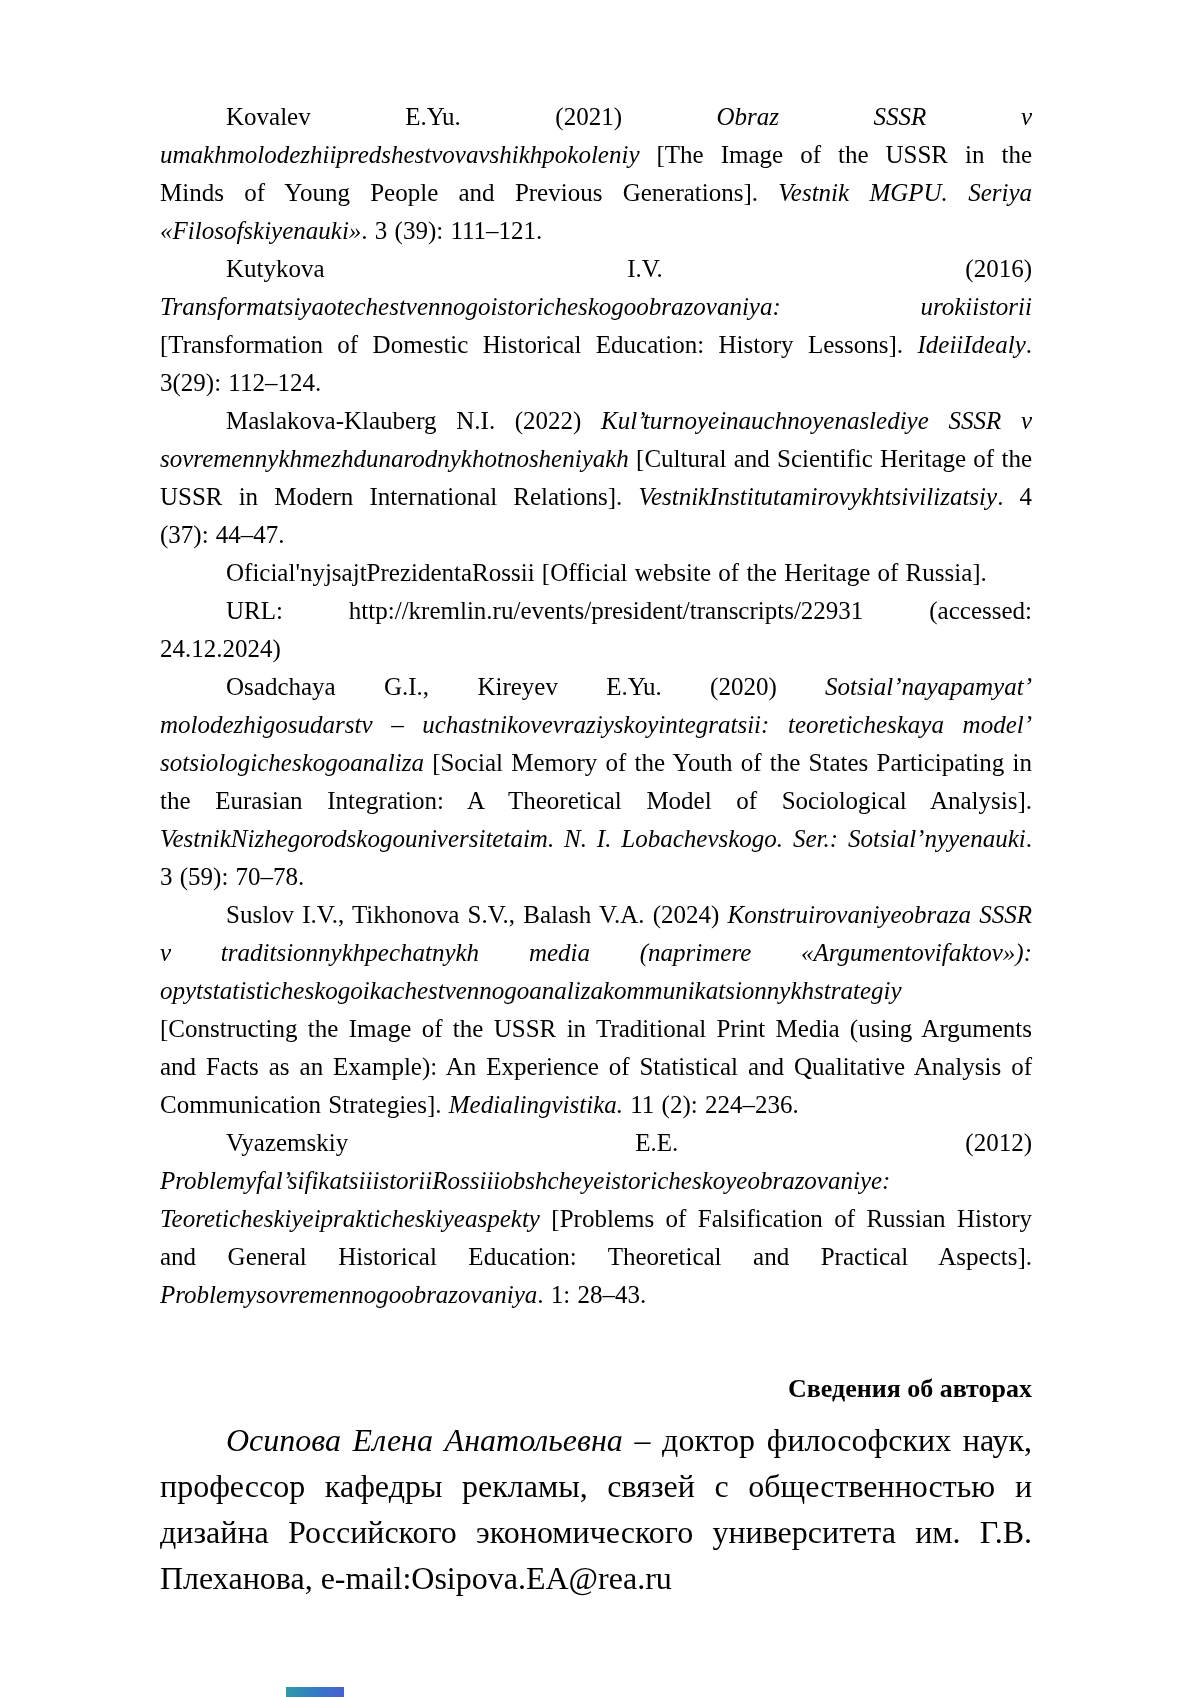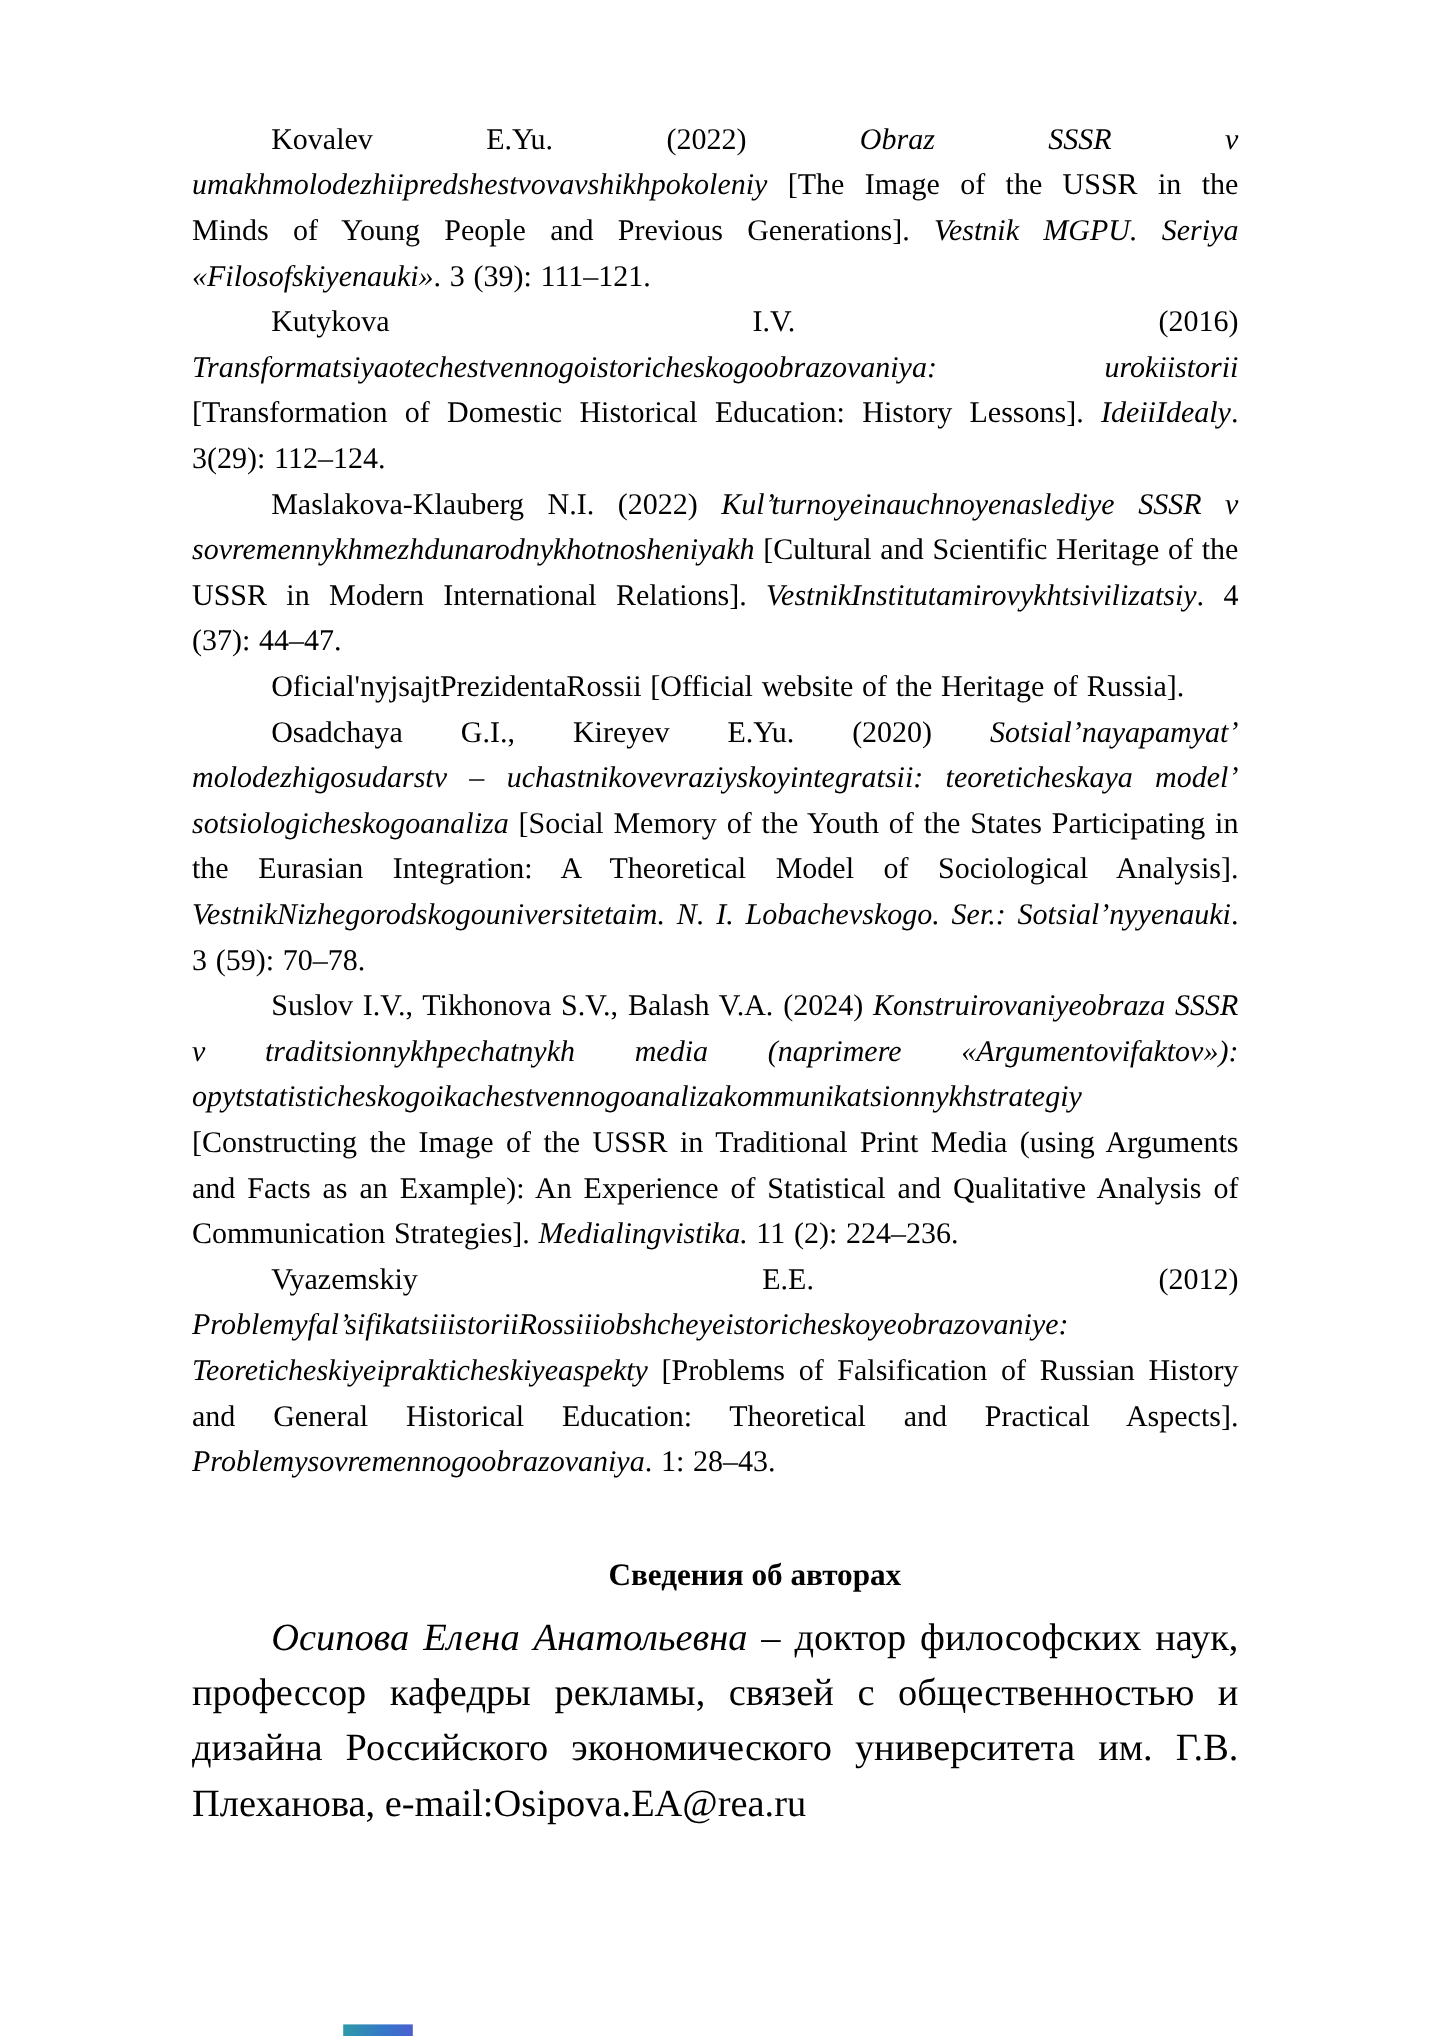--- a/index.html
+++ b/index.html
@@ -32,21 +32,21 @@
     word-spacing: 1px;
   }
   .seg-n { font-style: normal; }
   .seg-i { font-style: italic; }
   .authors-heading {
     font-size: 26px;
     font-weight: bold;
     line-height: 45px;
     margin-top: 52px;
     padding-left: 66px;
-    text-align: center;
+    text-align: right;
   }
   p.authors {
     font-size: 32px;
     line-height: 46px;
     text-align: justify;
     text-indent: 66px;
     margin-top: 6px;
   }
   .bottom-mark {
     position: absolute;
@@ -57,24 +57,25 @@
     background: linear-gradient(90deg, #2e9aa8 0%, #3576c9 60%, #4a5fd0 100%);
   }
 </style>
 </head>
 <body>
 
 <div class="page">
   <div class="content">
 
     <div>
-      <p class="ref"><span class="seg-n">Kovalev E.Yu. (2022) </span><span class="seg-i">Obraz SSSR v umakhmolodezhiipredshestvovavshikhpokoleniy</span><span class="seg-n"> [The Image of the USSR in the Minds of Young People and Previous Generations]. </span><span class="seg-i">Vestnik MGPU. Seriya «Filosofskiyenauki»</span><span class="seg-n">. 3 (39): 111–121.</span></p>
+      <p class="ref"><span class="seg-n">Kovalev E.Yu. (2021) </span><span class="seg-i">Obraz SSSR v umakhmolodezhiipredshestvovavshikhpokoleniy</span><span class="seg-n"> [The Image of the USSR in the Minds of Young People and Previous Generations]. </span><span class="seg-i">Vestnik MGPU. Seriya «Filosofskiyenauki»</span><span class="seg-n">. 3 (39): 111–121.</span></p>
       <p class="ref"><span class="seg-n">Kutykova I.V. (2016) </span><span class="seg-i">Transformatsiyaotechestvennogoistoricheskogoobrazovaniya: urokiistorii</span><span class="seg-n"> [Transformation of Domestic Historical Education: History Lessons]. </span><span class="seg-i">IdeiiIdealy</span><span class="seg-n">. 3(29): 112–124.</span></p>
       <p class="ref"><span class="seg-n">Maslakova-Klauberg N.I. (2022) </span><span class="seg-i">Kul’turnoyeinauchnoyenaslediye SSSR v sovremennykhmezhdunarodnykhotnosheniyakh</span><span class="seg-n"> [Cultural and Scientific Heritage of the USSR in Modern International Relations]. </span><span class="seg-i">VestnikInstitutamirovykhtsivilizatsiy</span><span class="seg-n">. 4 (37): 44–47.</span></p>
       <p class="ref"><span class="seg-n">Oficial'nyjsajtPrezidentaRossii [Official website of the Heritage of Russia].</span></p>
+      <p class="ref"><span class="seg-n">URL: http://kremlin.ru/events/president/transcripts/22931 (accessed: 24.12.2024)</span></p>
       <p class="ref"><span class="seg-n">Osadchaya G.I., Kireyev E.Yu. (2020) </span><span class="seg-i">Sotsial’nayapamyat’ molodezhigosudarstv – uchastnikovevraziyskoyintegratsii: teoreticheskaya model’ sotsiologicheskogoanaliza</span><span class="seg-n"> [Social Memory of the Youth of the States Participating in the Eurasian Integration: A Theoretical Model of Sociological Analysis]. </span><span class="seg-i">VestnikNizhegorodskogouniversitetaim. N. I. Lobachevskogo. Ser.: Sotsial’nyyenauki</span><span class="seg-n">. 3 (59): 70–78.</span></p>
       <p class="ref"><span class="seg-n">Suslov I.V., Tikhonova S.V., Balash V.A. (2024) </span><span class="seg-i">Konstruirovaniyeobraza SSSR v traditsionnykhpechatnykh media (naprimere «Argumentovifaktov»): opytstatisticheskogoikachestvennogoanalizakommunikatsionnykhstrategiy</span><span class="seg-n"> [Constructing the Image of the USSR in Traditional Print Media (using Arguments and Facts as an Example): An Experience of Statistical and Qualitative Analysis of Communication Strategies]. </span><span class="seg-i">Medialingvistika.</span><span class="seg-n"> 11 (2): 224–236.</span></p>
       <p class="ref"><span class="seg-n">Vyazemskiy E.E. (2012) </span><span class="seg-i">Problemyfal’sifikatsiiistoriiRossiiiobshcheyeistoricheskoyeobrazovaniye: Teoreticheskiyeiprakticheskiyeaspekty</span><span class="seg-n"> [Problems of Falsification of Russian History and General Historical Education: Theoretical and Practical Aspects]. </span><span class="seg-i">Problemysovremennogoobrazovaniya</span><span class="seg-n">. 1: 28–43.</span></p>
     </div>
 
     <div>
       <h2 class="authors-heading">Сведения об авторах</h2>
       <p class="authors"><span class="seg-i">Осипова Елена Анатольевна</span><span class="seg-n"> – доктор философских наук, профессор кафедры рекламы, связей с общественностью и дизайна Российского экономического университета им. Г.В. Плеханова, e-mail:Osipova.EA@rea.ru</span></p>
     </div>
 

